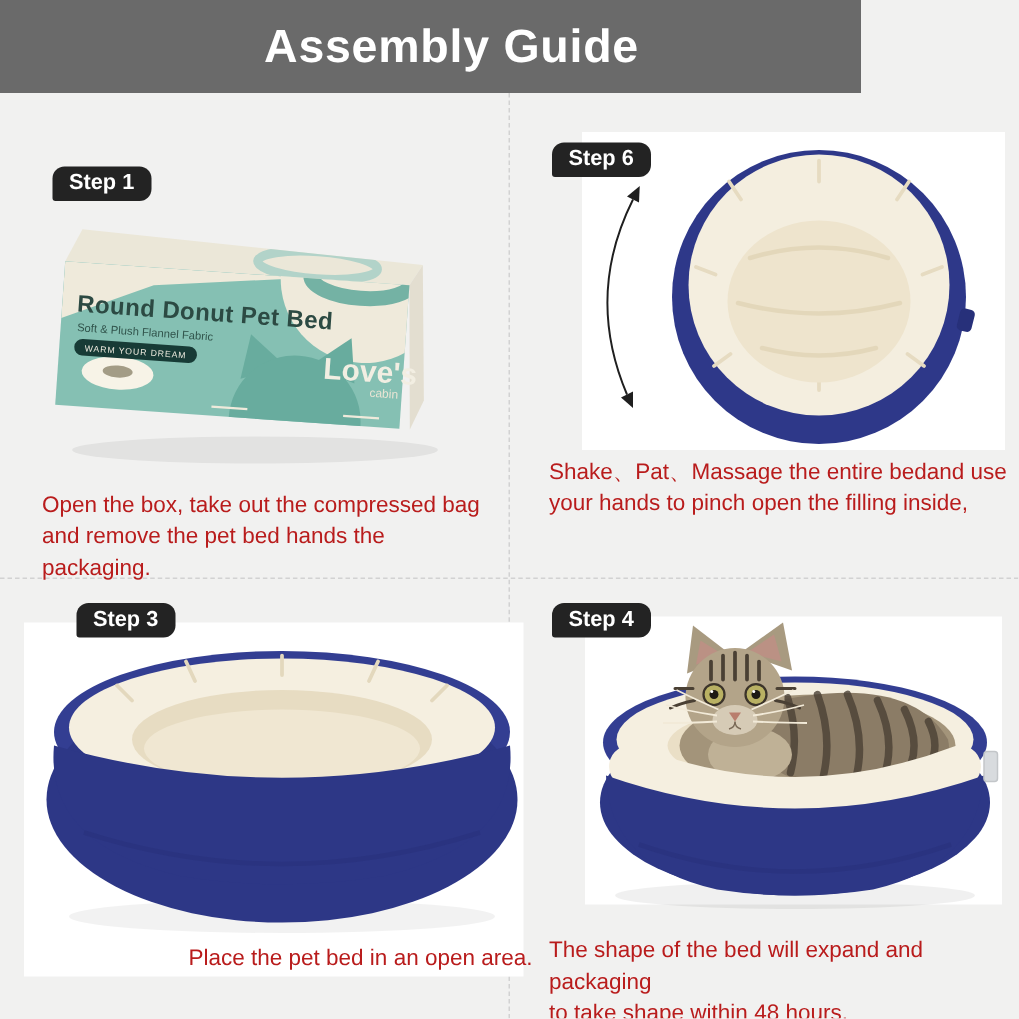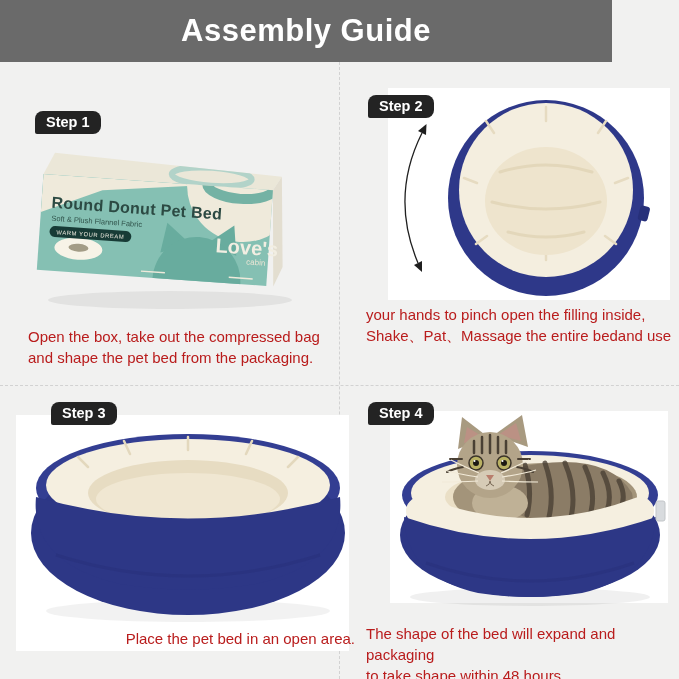--- a/index.html
+++ b/index.html
@@ -1,20 +1,20 @@
 <!DOCTYPE html>
 <html><head>
 <meta charset="utf-8">
 <style>
   html,body{margin:0;padding:0;}
   body{font-family:"Liberation Sans",sans-serif;background:#f1f1f0;}
   .page{position:relative;width:679px;height:679px;background:#f1f1f0;overflow:hidden;}
 
-  .header{position:absolute;top:0;left:0;width:612px;height:62px;background:#6a6a6a;
-          display:flex;align-items:center;justify-content:center;}
+  .header{position:absolute;top:0;left:0;width:546px;height:62px;background:#6a6a6a;
+          display:flex;align-items:center;justify-content:center;padding-left:28px;}
   .header-title{color:#ffffff;font-size:31px;font-weight:bold;letter-spacing:0.5px;}
 
   .divider-v{position:absolute;left:339px;top:62px;bottom:0;width:0;border-left:1px dashed #d2d2d2;}
   .divider-h{position:absolute;top:385px;left:0;right:0;height:0;border-top:1px dashed #d2d2d2;}
 
   .quadrant{position:absolute;}
   .q1{left:0;top:62px;width:339px;height:323px;margin-top:16px;}
   .q2{left:340px;top:62px;width:339px;height:323px;}
   .q3{left:16px;top:385px;width:339px;height:294px;}
   .q4{left:340px;top:385px;width:339px;height:294px;}
@@ -89,26 +89,26 @@
         <text x="11" y="50" font-size="7.5" fill="#31544c">Soft &amp; Plush Flannel Fabric</text>
         <rect x="10" y="55" width="82" height="11" rx="5.5" fill="#173b36"></rect>
         <text x="51" y="63" font-size="5.8" fill="#efece0" text-anchor="middle" letter-spacing="0.6">WARM YOUR DREAM</text>
         <text x="208" y="70" font-size="20" font-weight="bold" fill="#f2eee2" text-anchor="middle">Love's</text>
         <text x="218" y="80" font-size="8" fill="#e9e4d4" text-anchor="middle">cabin</text>
       </g>
     </svg>
 
     <div class="caption">
       <span>Open the box, take out the compressed bag</span>
-      <span>and shape the pet bed from the packaging.</span>
+      <span>and remove the pet bed hands the packaging.</span>
     </div>
   </section>
 
   <section class="quadrant q2">
-    <div class="badge">Step 2</div>
+    <div class="badge">Step 6</div>
 
     <svg class="art" viewBox="0 0 339 323">
       <rect x="48" y="26" width="282" height="212" fill="#ffffff"></rect>
 
       <g>
         <path d="M 82,71 Q 50,135 78,201" fill="none" stroke="#1f1f1f" stroke-width="1.3"></path>
         <polygon points="86.5,62 86,73 78,69" fill="#1f1f1f"></polygon>
         <polygon points="82,210 82,199 74,203" fill="#1f1f1f"></polygon>
       </g>
 
@@ -117,22 +117,22 @@
         <rect x="299" y="144" width="10" height="15" rx="3" fill="#27307a" transform="rotate(14 304 151)"></rect>
         <circle cx="206" cy="128" r="87" fill="#f4eedf"></circle>
         <path d="M206,45 v14 M146,59 l8,12 M266,59 l-8,12 M124,116 l13,5 M288,116 l-13,5
                  M136,182 l11,-8 M276,182 l-11,-8 M206,198 v-13" stroke="#e6dbc1" stroke-width="2.5" fill="none" stroke-linecap="round"></path>
         <ellipse cx="206" cy="139" rx="61" ry="54" fill="#eee4cd"></ellipse>
         <path d="M160,110 q46,-14 92,0 M152,140 q54,14 108,0 M168,170 q38,10 76,0" stroke="#e3d7ba" stroke-width="3" fill="none" stroke-linecap="round"></path>
       </g>
     </svg>
 
     <div class="caption">
+      <span>Shake、Pat、Massage the entire bedand use</span>
       <span>your hands to pinch open the filling inside,</span>
-      <span>Shake、Pat、Massage the entire bedand use</span>
     </div>
   </section>
 
   <section class="quadrant q3">
     <div class="badge">Step 3</div>
 
     <svg class="art" viewBox="0 0 339 294">
       <rect x="0" y="30" width="333" height="236" fill="#ffffff"></rect>
       <ellipse cx="172" cy="226" rx="142" ry="11" fill="rgba(0,0,0,0.05)"></ellipse>
       <g>

